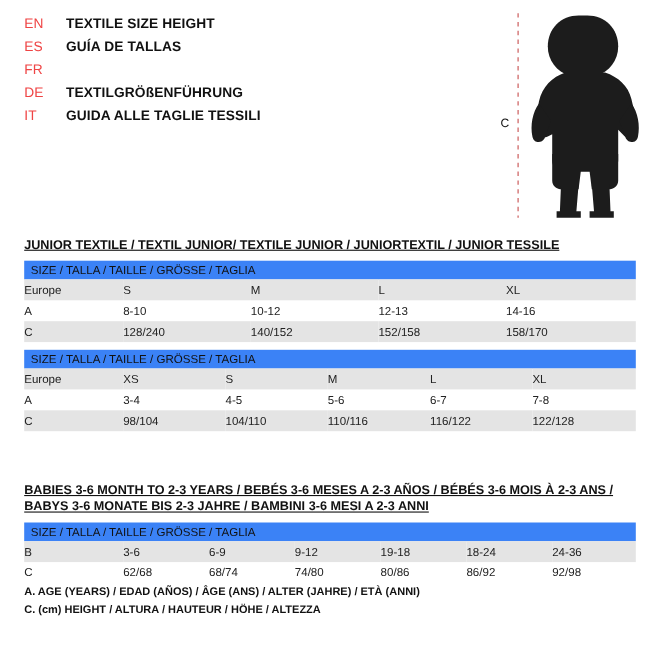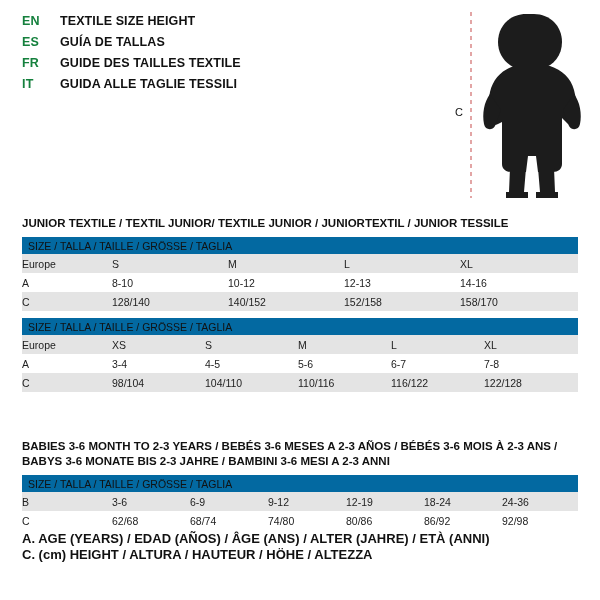--- a/index.html
+++ b/index.html
@@ -28,22 +28,22 @@
     width: 400px;
   }
   .header-row {
     display: flex;
     align-items: baseline;
     height: 21px;
   }
   .header-lang {
     width: 38px;
     font-size: 12.5px;
-    font-weight: bold;
-    color: #15803d;
+    font-weight: normal;
+    color: #ef4444;
     letter-spacing: 0.2px;
   }
   .header-text {
     font-size: 12.5px;
     font-weight: bold;
     color: #111;
     letter-spacing: 0.1px;
   }
 
   
@@ -70,35 +70,36 @@
     position: absolute;
     left: 22px;
     width: 556px;
   }
   .section-title {
     font-size: 11.5px;
     font-weight: bold;
     color: #111;
     margin-bottom: 6px;
     line-height: 15px;
+    text-decoration: underline;
   }
   table.size-table {
     border-collapse: collapse;
     width: 556px;
     table-layout: fixed;
   }
   table.size-table td {
     font-size: 10.5px;
     color: #222;
     padding: 0;
     height: 19px;
     vertical-align: middle;
   }
   tr.head-row td {
-    background: #0369a1;
+    background: #3b82f6;
     color: #111;
     font-size: 10.5px;
     font-weight: normal;
     padding-left: 6px;
     height: 17px;
   }
   tr.band td {
     background: #e4e4e4;
   }
   td.cell {
@@ -109,21 +110,21 @@
   }
 
   
   .footnotes {
     position: absolute;
     left: 22px;
     top: 531px;
     width: 556px;
   }
   .footnote {
-    font-size: 13px;
+    font-size: 10px;
     color: #111;
     line-height: 16px;
     font-weight: bold;
   }
 </style>
 </head>
 <body>
 
 <div class="page">
 
@@ -131,21 +132,24 @@
     <div class="header-row">
       <span class="header-lang">EN</span>
       <span class="header-text">TEXTILE SIZE HEIGHT</span>
     </div>
     <div class="header-row">
       <span class="header-lang">ES</span>
       <span class="header-text">GUÍA DE TALLAS</span>
     </div>
     <div class="header-row">
       <span class="header-lang">FR</span>
-      <span class="header-text">GUIDE DES TAILLES TEXTILE</span>
+    </div>
+    <div class="header-row">
+      <span class="header-lang">DE</span>
+      <span class="header-text">TEXTILGRÖßENFÜHRUNG</span>
     </div>
     <div class="header-row">
       <span class="header-lang">IT</span>
       <span class="header-text">GUIDA ALLE TAGLIE TESSILI</span>
     </div>
   </div>
 
   <div class="figure">
     <svg width="150" height="195" viewBox="0 0 150 195" xmlns="http://www.w3.org/2000/svg">
 
@@ -199,21 +203,21 @@
         </tr>
         <tr>
           <td class="label-cell">A</td>
           <td class="cell">8-10</td>
           <td class="cell">10-12</td>
           <td class="cell">12-13</td>
           <td class="cell">14-16</td>
         </tr>
         <tr class="band">
           <td class="label-cell">C</td>
-          <td class="cell">128/140</td>
+          <td class="cell">128/240</td>
           <td class="cell">140/152</td>
           <td class="cell">152/158</td>
           <td class="cell">158/170</td>
         </tr>
       </tbody>
     </table>
   </div>
 
   <div class="section" style="top:318px;">
     <table class="size-table">
@@ -271,21 +275,21 @@
       </colgroup>
       <tbody>
         <tr class="head-row">
           <td colspan="7">SIZE / TALLA / TAILLE / GRÖSSE / TAGLIA</td>
         </tr>
         <tr class="band">
           <td class="label-cell">B</td>
           <td class="cell">3-6</td>
           <td class="cell">6-9</td>
           <td class="cell">9-12</td>
-          <td class="cell">12-19</td>
+          <td class="cell">19-18</td>
           <td class="cell">18-24</td>
           <td class="cell">24-36</td>
         </tr>
         <tr>
           <td class="label-cell">C</td>
           <td class="cell">62/68</td>
           <td class="cell">68/74</td>
           <td class="cell">74/80</td>
           <td class="cell">80/86</td>
           <td class="cell">86/92</td>

